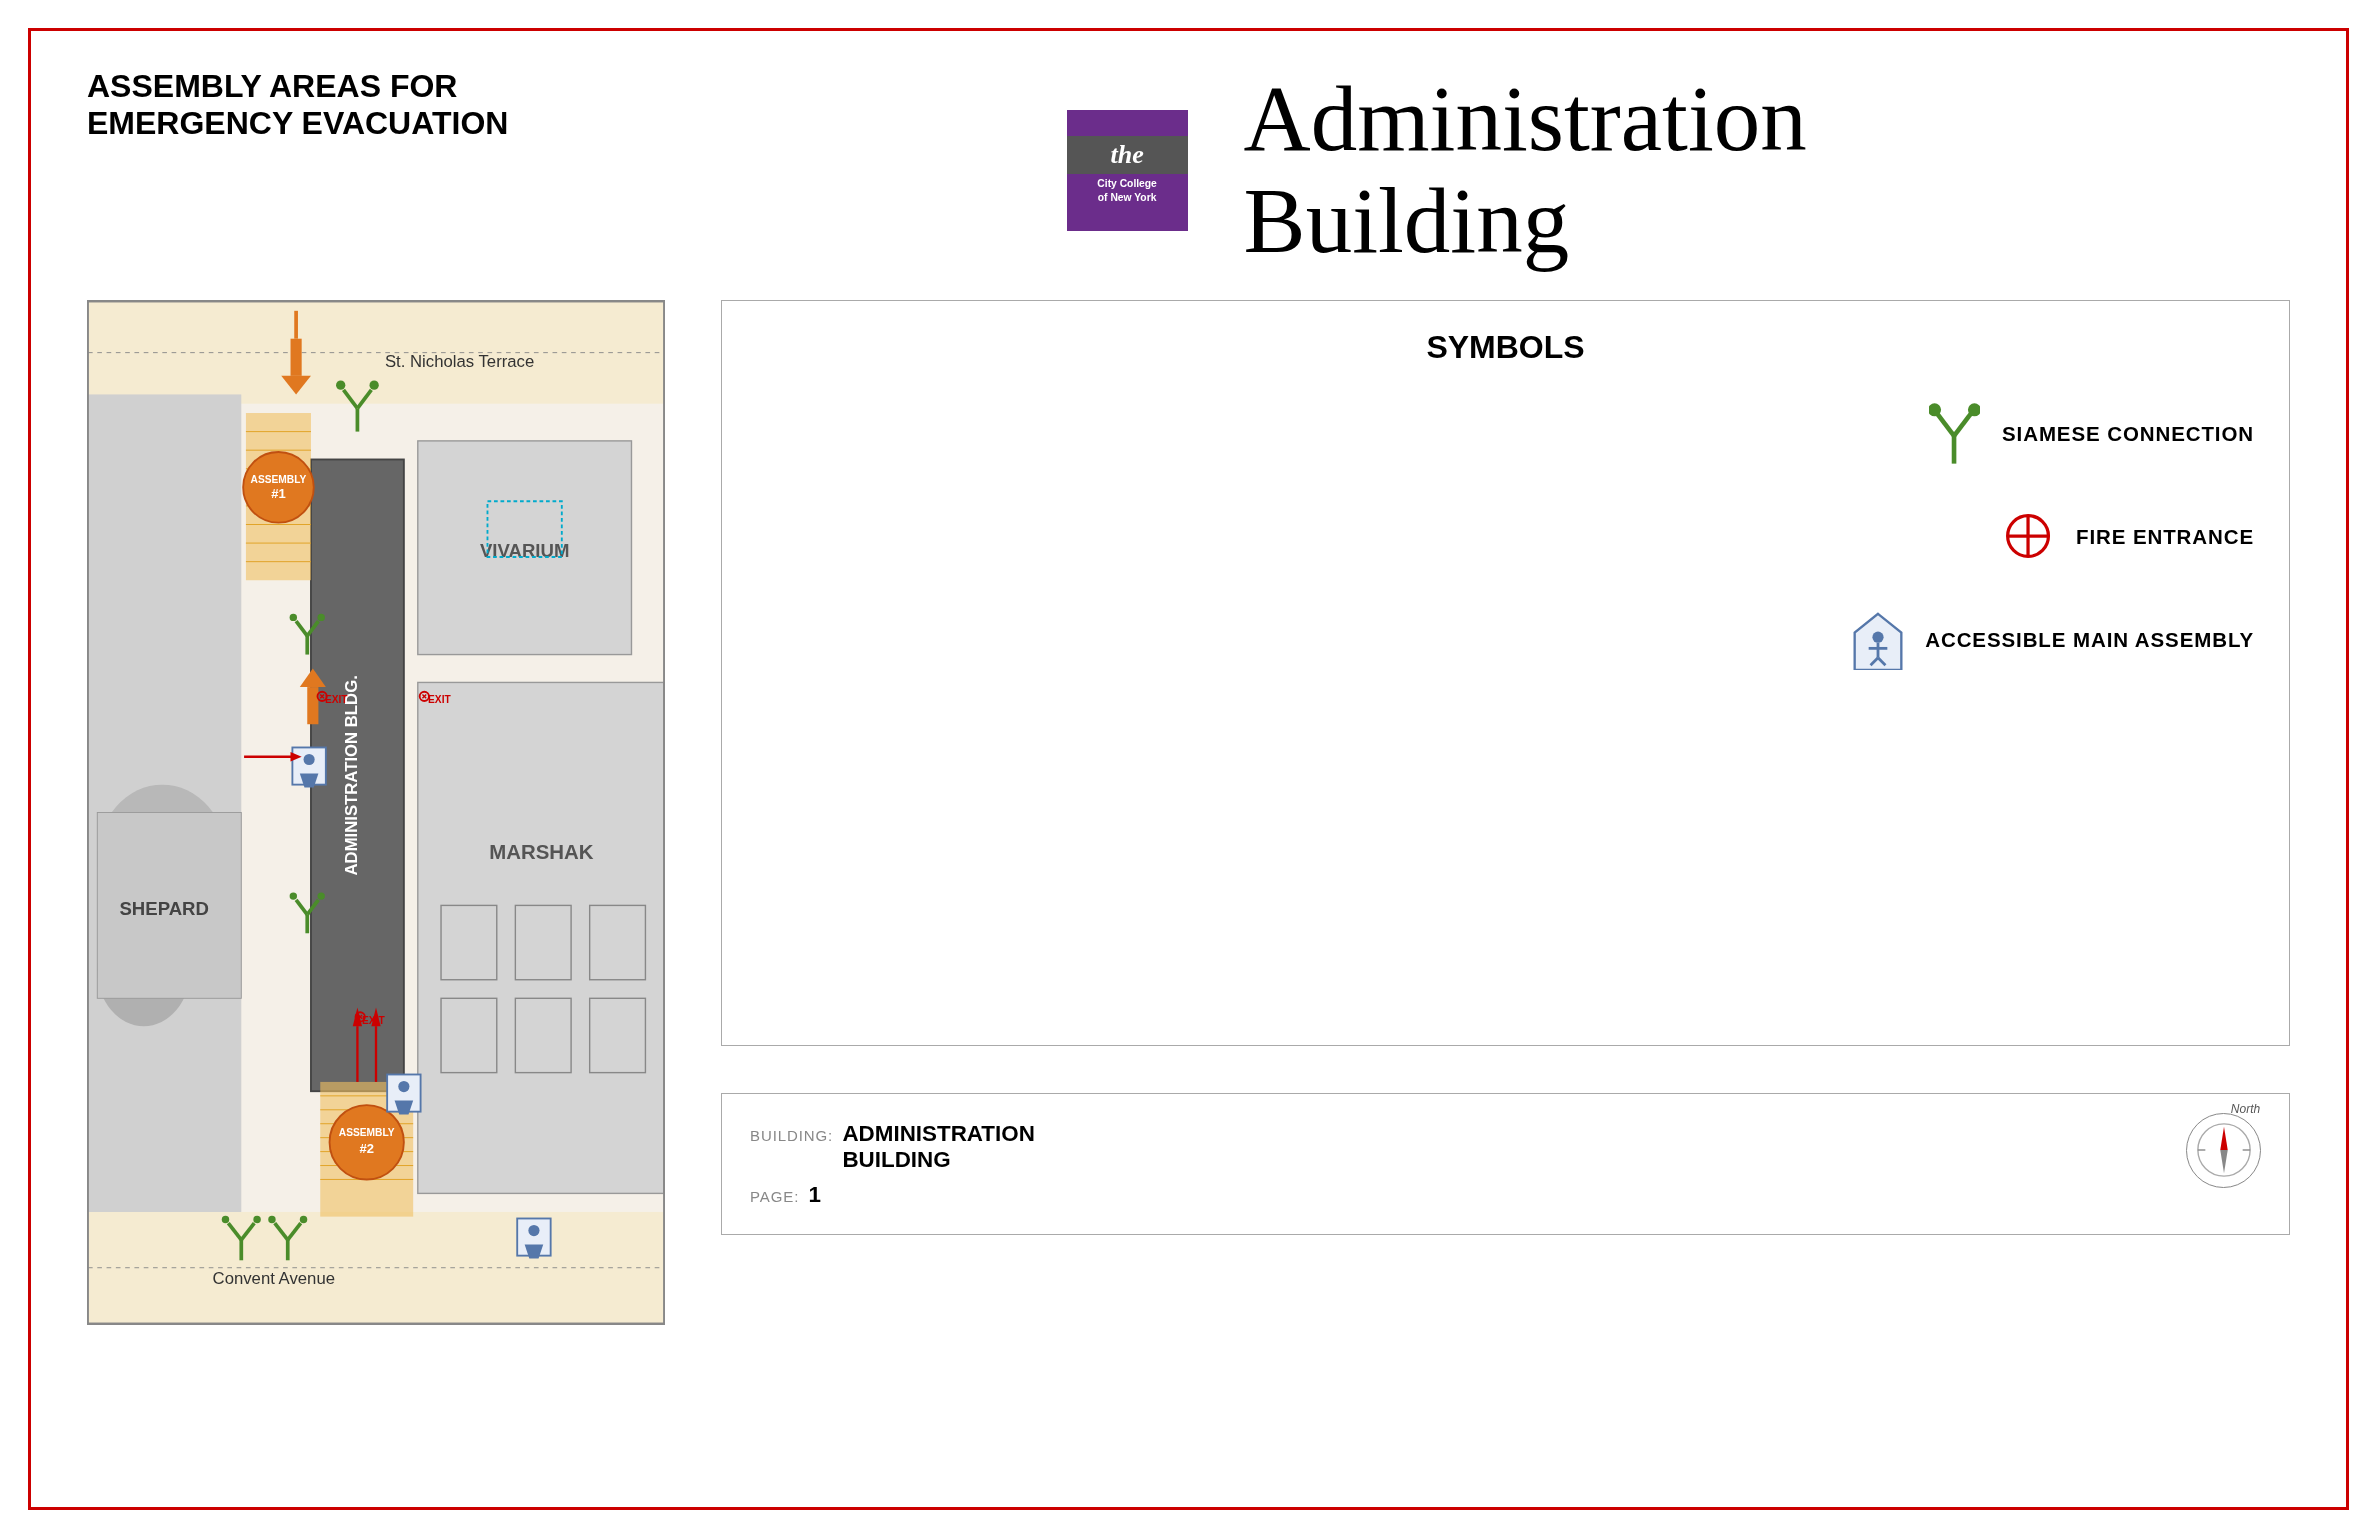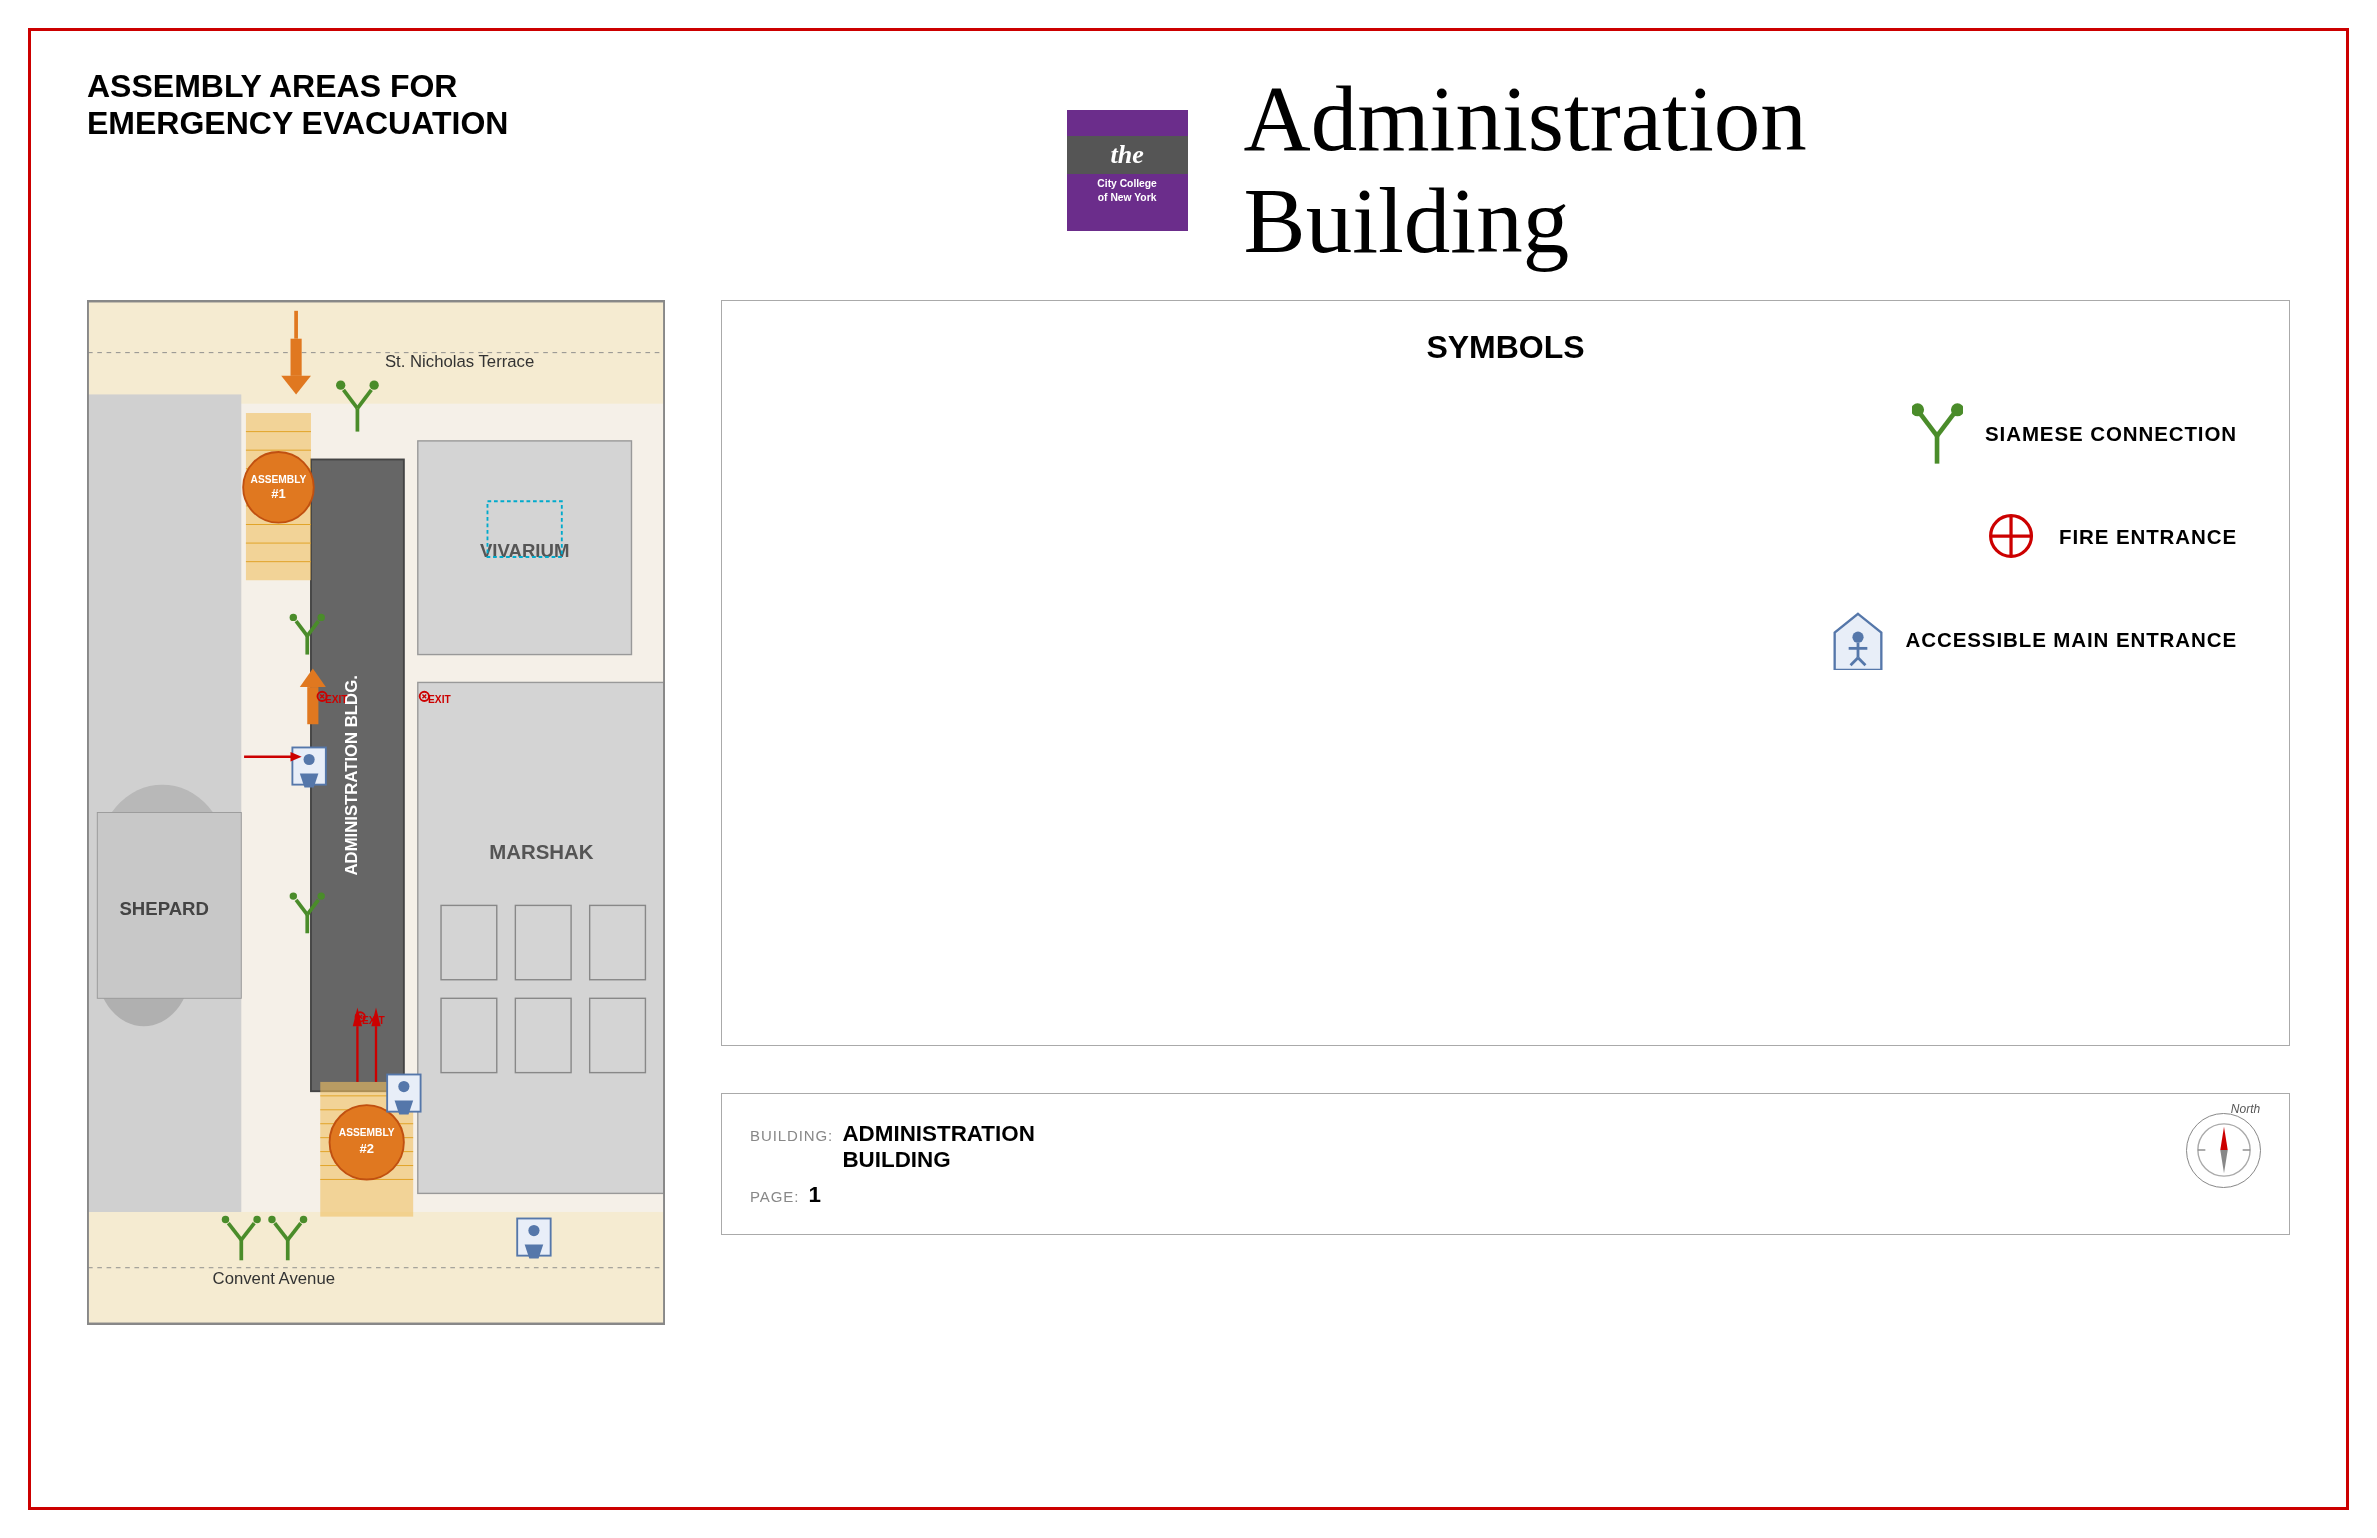--- a/index.html
+++ b/index.html
@@ -101,21 +101,21 @@
     
     .right-panel {
       flex: 1;
       display: flex;
       flex-direction: column;
       gap: 28px;
     }
     
     .symbols-box {
       border: 1.4px solid #aaa;
-      padding: 28px 52px;
+      padding: 28px 35px;
       flex: 1;
       max-height: 746px;
     }
     .symbols-title {
       font-size: 32px;
       font-weight: 900;
       text-align: center;
       margin-bottom: 37px;
       font-family: Arial Black, Arial, sans-serif;
     }
@@ -423,21 +423,21 @@
 
               <polygon points="30,5 55,25 55,65 5,65 5,25" fill="#e8eef8" stroke="#5577aa" stroke-width="2.5"></polygon>
 
               <circle cx="30" cy="30" r="6" fill="#5577aa"></circle>
               <line x1="30" y1="36" x2="30" y2="52" stroke="#5577aa" stroke-width="3"></line>
               <line x1="20" y1="42" x2="40" y2="42" stroke="#5577aa" stroke-width="3"></line>
               <line x1="30" y1="52" x2="22" y2="60" stroke="#5577aa" stroke-width="3"></line>
               <line x1="30" y1="52" x2="38" y2="60" stroke="#5577aa" stroke-width="3"></line>
             </svg>
           </div>
-          <div class="symbol-label">ACCESSIBLE MAIN ENTRANCE</div>
+          <div class="symbol-label">ACCESSIBLE MAIN ASSEMBLY</div>
         </div>
       </div>
 
       <div class="info-box">
         <div class="building-info">
           <div class="info-row">
             <span class="info-label">BUILDING:</span>
             <span class="info-value">ADMINISTRATION<br>BUILDING</span>
           </div>
           <div class="info-row" style="margin-top:9.3px;">

